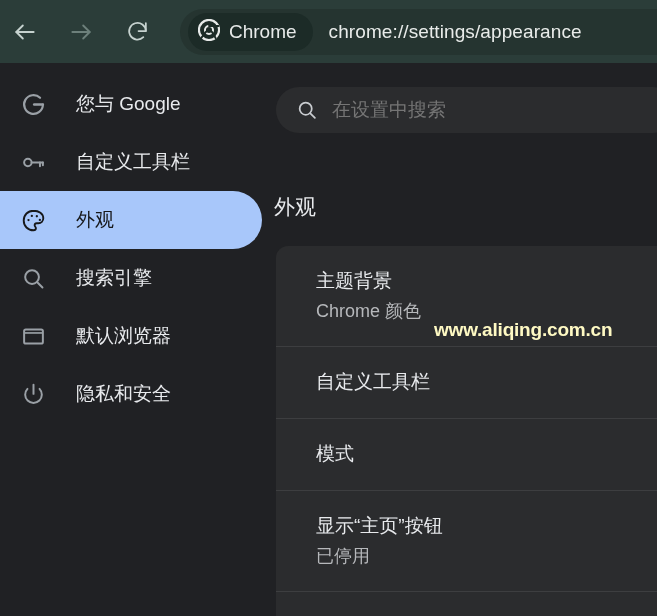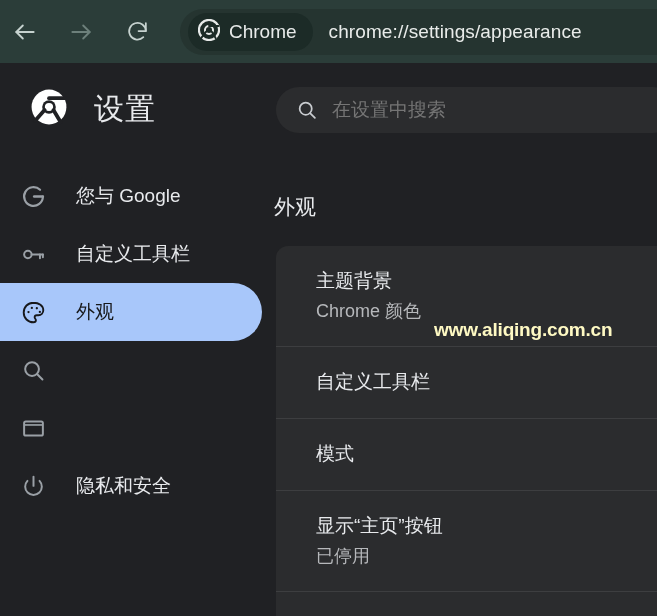--- a/index.html
+++ b/index.html
@@ -208,33 +208,20 @@
       <span class="chip-label">Chrome</span>
     </div>
     <span class="omni-url">chrome://settings/appearance</span>
   </div>
 </div>
 
 <div class="page">
 
   <div class="sidebar">
 
-    <div class="settings-header">
-      <span>
-        <svg width="38" height="38" viewBox="0 0 24 24">
-          <circle cx="12" cy="12" r="11" fill="#ffffff"></circle>
-          <circle cx="12" cy="12" r="4.3" fill="#202124"></circle>
-          <circle cx="12" cy="12" r="2.6" fill="#ffffff"></circle>
-          <path d="M12 6.4 L23.6 6.4" stroke="#202124" stroke-width="2.4" stroke-linecap="round"></path>
-          <path d="M9.2 13.9 L3.1 20.8" stroke="#202124" stroke-width="2.4" stroke-linecap="round"></path>
-          <path d="M14.8 13.9 L19.4 21.6" stroke="#202124" stroke-width="2.4" stroke-linecap="round"></path>
-        </svg>
-      </span>
-      <span class="title">设置</span>
-    </div>
 
     <div class="menu">
 
       <div class="menu-item">
         <span class="mi-icon">
           <svg width="25" height="25" viewBox="0 0 24 24" fill="none" stroke="#9aa0a6" stroke-width="2.1" stroke-linecap="round">
             <path d="M21 12a9 9 0 1 1-2.7-6.4"></path>
             <path d="M21 12h-8.4" stroke-width="2.3"></path>
           </svg>
         </span>
@@ -268,29 +255,31 @@
         <span class="mi-label">外观</span>
       </div>
 
       <div class="menu-item">
         <span class="mi-icon">
           <svg width="25" height="25" viewBox="0 0 24 24" fill="none" stroke="#9aa0a6" stroke-width="1.9" stroke-linecap="round">
             <circle cx="10.6" cy="10.6" r="6.6"></circle>
             <line x1="15.6" y1="15.6" x2="20.6" y2="20.6"></line>
           </svg>
         </span>
+        <span class="mi-label">搜索引擎</span>
       </div>
 
       <div class="menu-item">
         <span class="mi-icon">
           <svg width="25" height="25" viewBox="0 0 24 24" fill="none" stroke="#9aa0a6" stroke-width="1.9" stroke-linejoin="round">
             <rect x="3" y="5.2" width="18" height="13.6" rx="1.6"></rect>
             <line x1="3" y1="8.6" x2="21" y2="8.6" stroke-width="1.6"></line>
           </svg>
         </span>
+        <span class="mi-label">默认浏览器</span>
       </div>
 
       <div class="menu-item">
         <span class="mi-icon">
           <svg width="25" height="25" viewBox="0 0 24 24" fill="none" stroke="#9aa0a6" stroke-width="1.9" stroke-linecap="round">
             <path d="M6.2 6.6 a8 8 0 1 0 11.6 0"></path>
             <line x1="12" y1="2.6" x2="12" y2="11.4"></line>
           </svg>
         </span>
         <span class="mi-label">隐私和安全</span>

